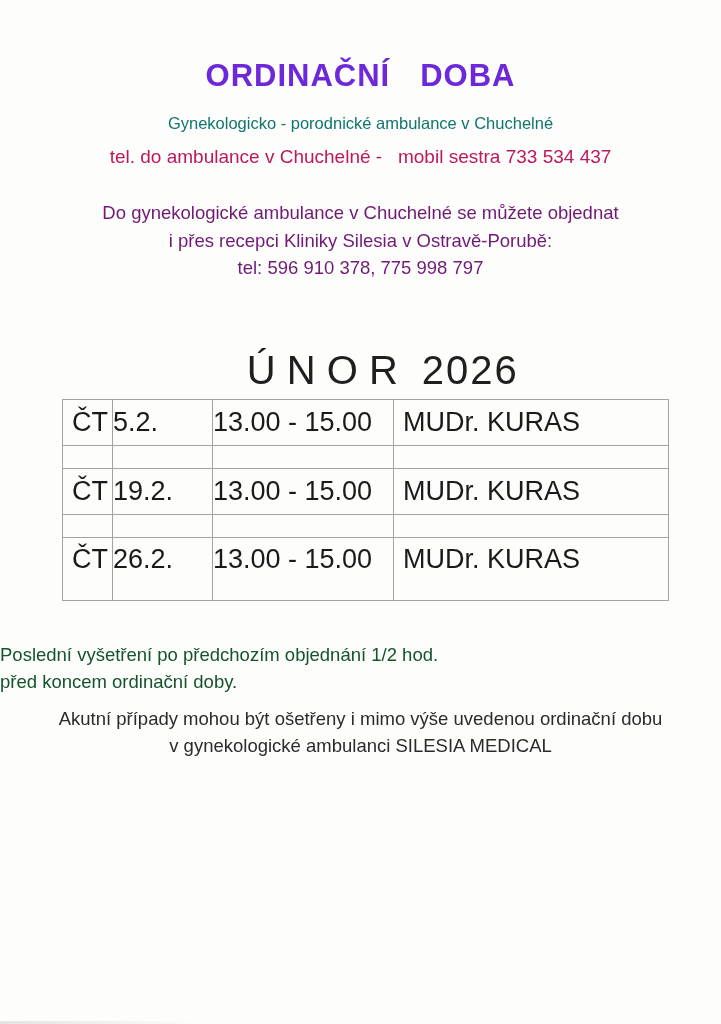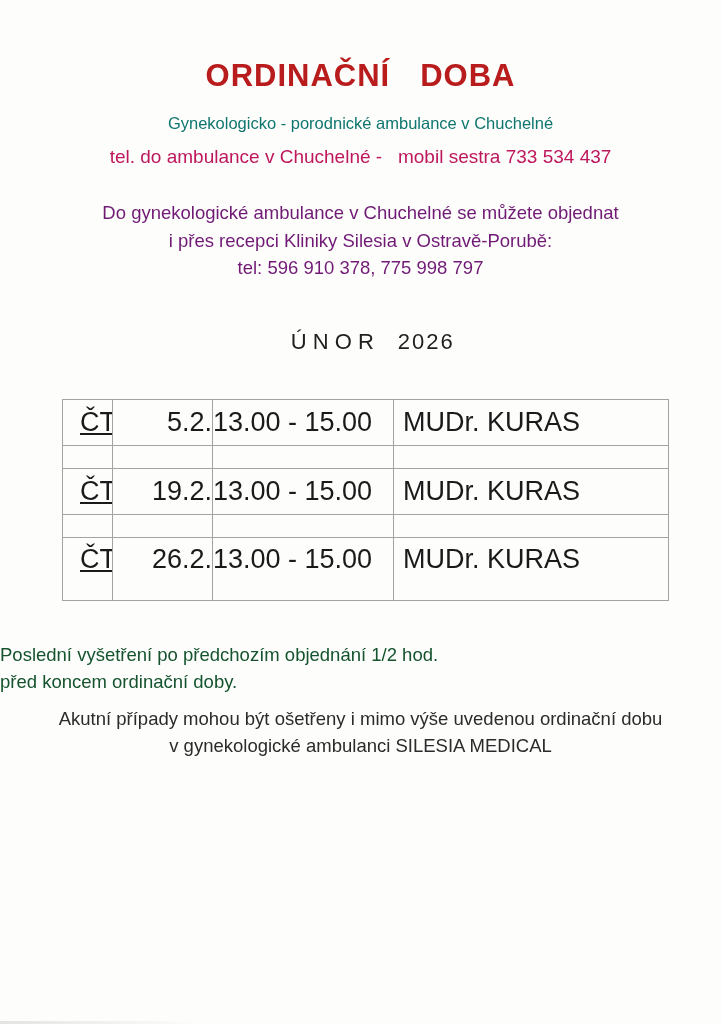--- a/index.html
+++ b/index.html
@@ -16,21 +16,21 @@
   }
 
   
   .doc-title {
     position: absolute;
     top: 58px; left: 0; width: 100%;
     text-align: center;
     font-size: 31px;
     font-weight: 600;
     letter-spacing: 1px;
-    color: #b91c1c;
+    color: #6d28d9;
   }
   .doc-title .w1 { margin-right: 30px; }
 
   .doc-subtitle {
     position: absolute;
     top: 114px; left: 0; width: 100%;
     text-align: center;
     font-size: 16.5px;
     color: #0f766e;
   }
@@ -52,21 +52,21 @@
     font-size: 18.5px;
     line-height: 27.5px;
     color: #701a75;
   }
 
   
   .month-heading {
     position: absolute;
     top: 303px; left: 0; width: 100%;
     text-align: center;
-    font-size: 22px;
+    font-size: 40px;
     font-weight: 500;
     color: #1f1f1f;
     white-space: pre;
   }
   .month-heading .year { margin-left: 24px; letter-spacing: 2px; }
 
   
   .schedule {
     position: absolute;
     top: 399px; left: 62px;
@@ -83,22 +83,22 @@
   }
   .schedule col.c-day   { width: 50px; }
   .schedule col.c-date  { width: 100px; }
   .schedule col.c-time  { width: 181px; }
   .schedule col.c-doctor{ width: 275px; }
 
   .schedule tr.data-row td   { height: 46px; }
   .schedule tr.spacer-row td { height: 23px; }
   .schedule tr.last-row td   { height: 63px; vertical-align: top; padding-top: 6px; }
 
-  .schedule td.cell-day    { padding-left: 17px; text-decoration: underline; }
-  .schedule td.cell-date   { text-align: right; margin-left: 44px; }
+  .schedule td.cell-day    { padding-left: 9px; }
+  .schedule td.cell-date   { text-align: left; margin-left: 44px; }
   .schedule td.cell-time   { }
   .schedule td.cell-doctor { padding-left: 9px; }
 
   
   .note-last-exam {
     position: absolute;
     top: 641px; left: 0; width: 100%;
     text-align: left;
     font-size: 18.5px;
     line-height: 27px;

